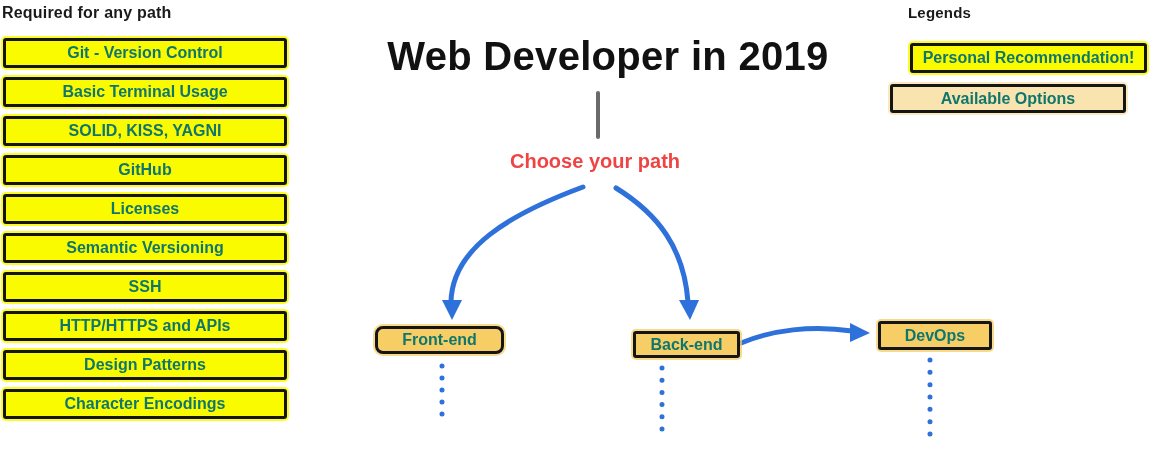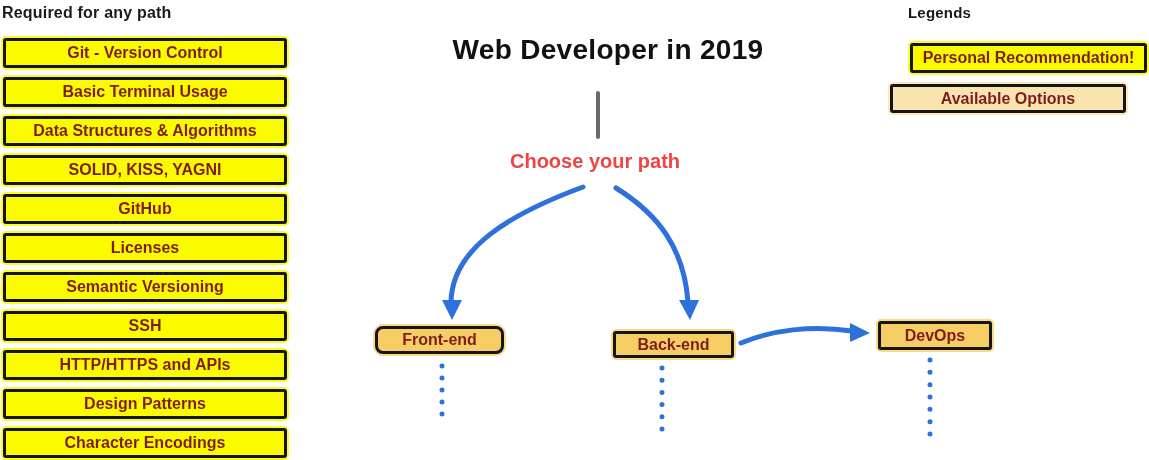--- a/index.html
+++ b/index.html
@@ -20,21 +20,21 @@
   }
   
   .required-list{
     position:absolute;left:3px;top:38px;width:284px;
   }
   .node{
     box-sizing:border-box;
     border:3px solid #151515;
     border-radius:3px;
     display:flex;align-items:center;justify-content:center;
-    font-size:16px;font-weight:bold;color:#7f1d1d;
+    font-size:16px;font-weight:bold;color:#0f766e;
     white-space:nowrap;
   }
   .node.yellow{
     background:#fbfb00;
     box-shadow:0 0 0 2px rgba(250,250,0,.85);
   }
   .node.gold{
     background:#f6ce65;
     box-shadow:0 0 0 2px rgba(246,206,101,.75);
   }
@@ -42,37 +42,37 @@
     background:#f9e3ae;
     box-shadow:0 0 0 2px rgba(249,227,174,.8);
   }
   .required-list .node{
     width:284px;height:30px;margin-bottom:9px;
   }
   
   .main-title{
     position:absolute;left:608px;top:34px;
     transform:translateX(-50%);
-    font-size:28px;font-weight:bold;color:#111;
+    font-size:40px;font-weight:bold;color:#111;
     white-space:nowrap;letter-spacing:.3px;
   }
   .stem-line{
     position:absolute;left:596px;top:91px;
     width:4px;height:48px;border-radius:2px;
     background:#6a6a6a;
   }
   .choose-path{
     position:absolute;left:595px;top:150px;
     transform:translateX(-50%);
     font-size:20px;font-weight:bold;color:#ef4444;
     white-space:nowrap;
   }
   .path-node{position:absolute;}
   .path-frontend{left:375px;top:326px;width:129px;height:28px;border-radius:8px;}
-  .path-backend{left:613px;top:331px;width:121px;height:27px;}
+  .path-backend{left:633px;top:331px;width:107px;height:27px;}
   .path-devops{left:878px;top:321px;width:114px;height:29px;}
   
   .legend-heading{left:908px;top:4px;font-size:15px;}
   .legend-recommendation{position:absolute;left:910px;top:43px;width:237px;height:30px;}
   .legend-available{position:absolute;left:890px;top:84px;width:236px;height:29px;}
   
   .overlay{
     position:absolute;left:0;top:0;width:1149px;height:460px;
     pointer-events:none;
   }
@@ -83,23 +83,20 @@
 <div class="canvas">
 
   <div class="heading" style="left:2px;top:4px;">Required for any path</div>
 
   <div class="required-list">
     <div class="node yellow">
         <span>Git - Version Control</span>
       </div>
     <div class="node yellow">
         <span>Basic Terminal Usage</span>
-      </div>
-    <div class="node yellow">
-        <span>Data Structures &amp; Algorithms</span>
       </div>
     <div class="node yellow">
         <span>SOLID, KISS, YAGNI</span>
       </div>
     <div class="node yellow">
         <span>GitHub</span>
       </div>
     <div class="node yellow">
         <span>Licenses</span>
       </div>

